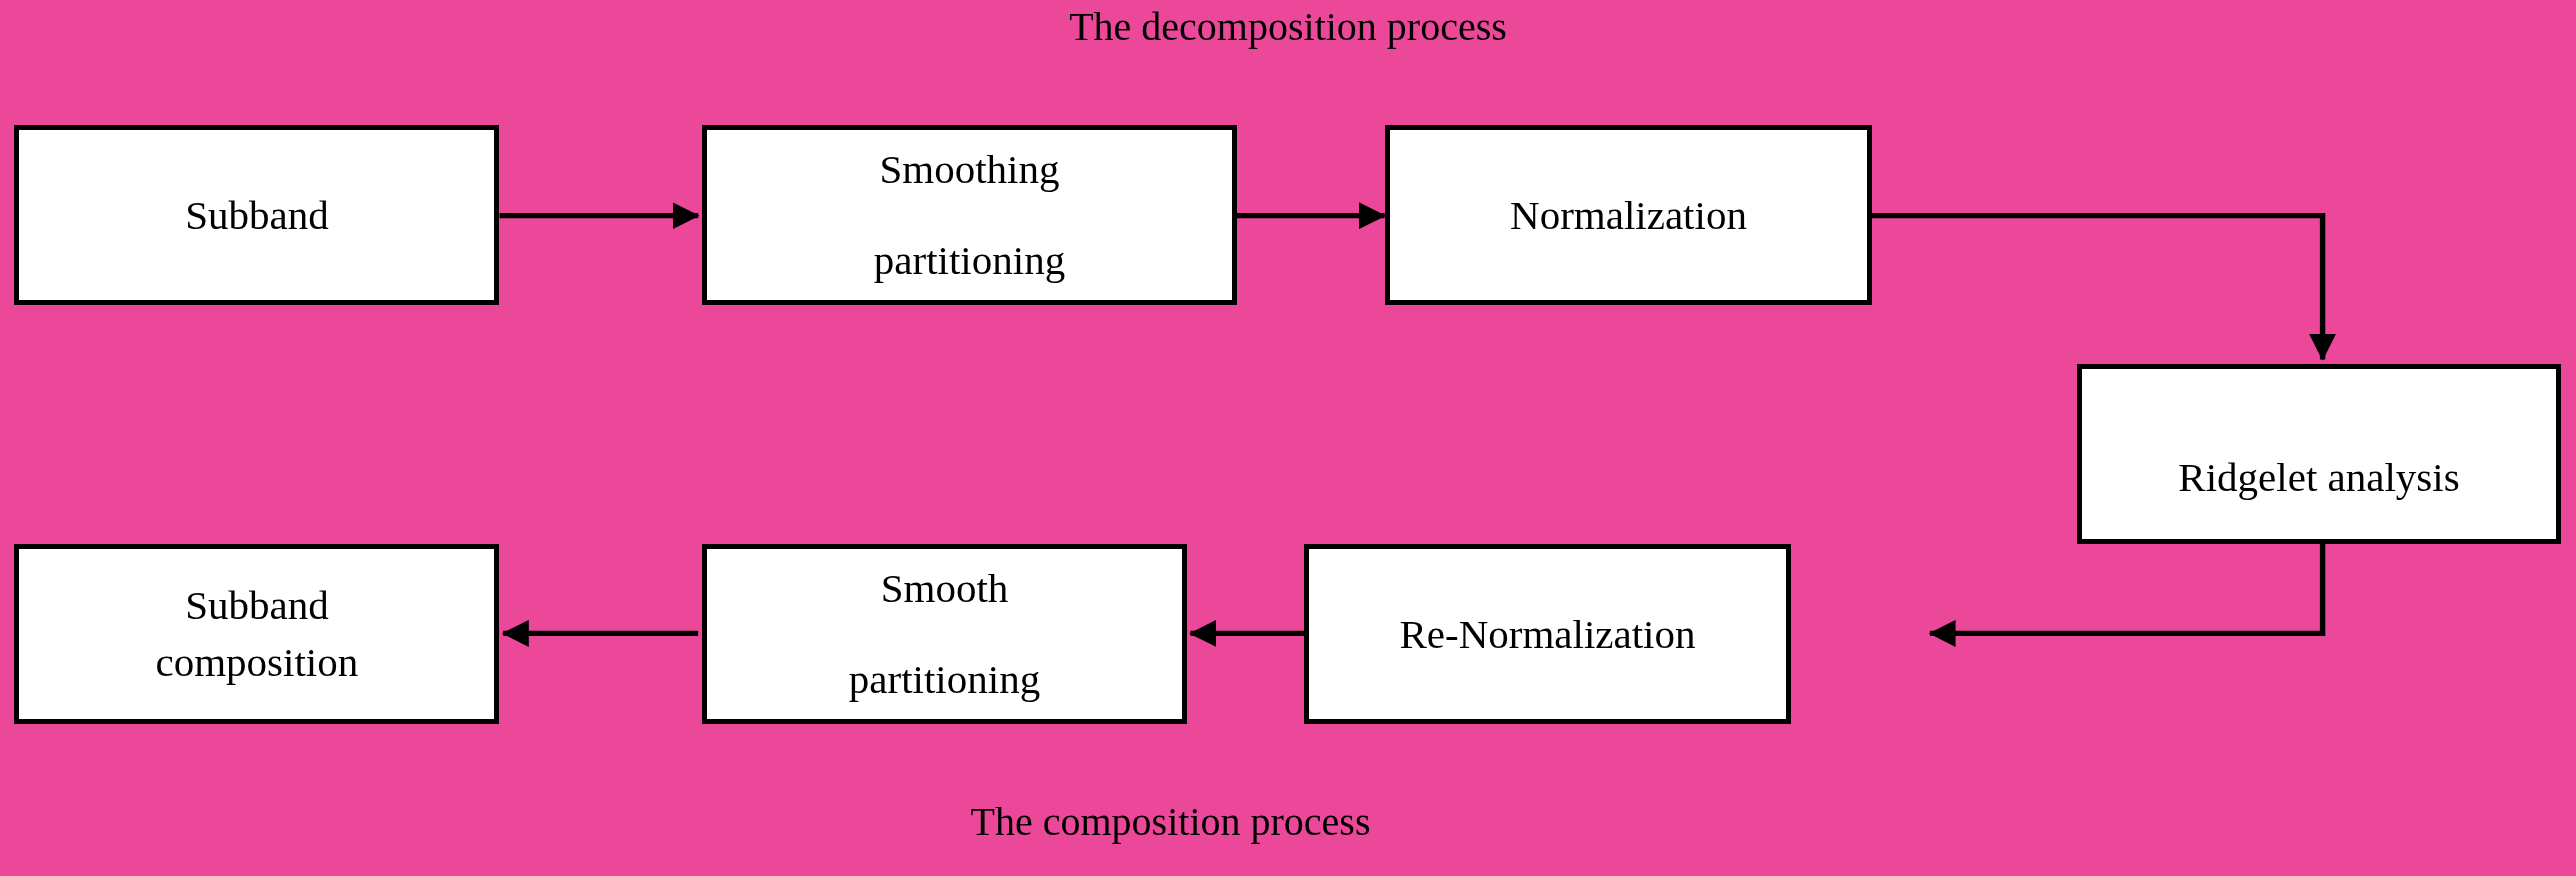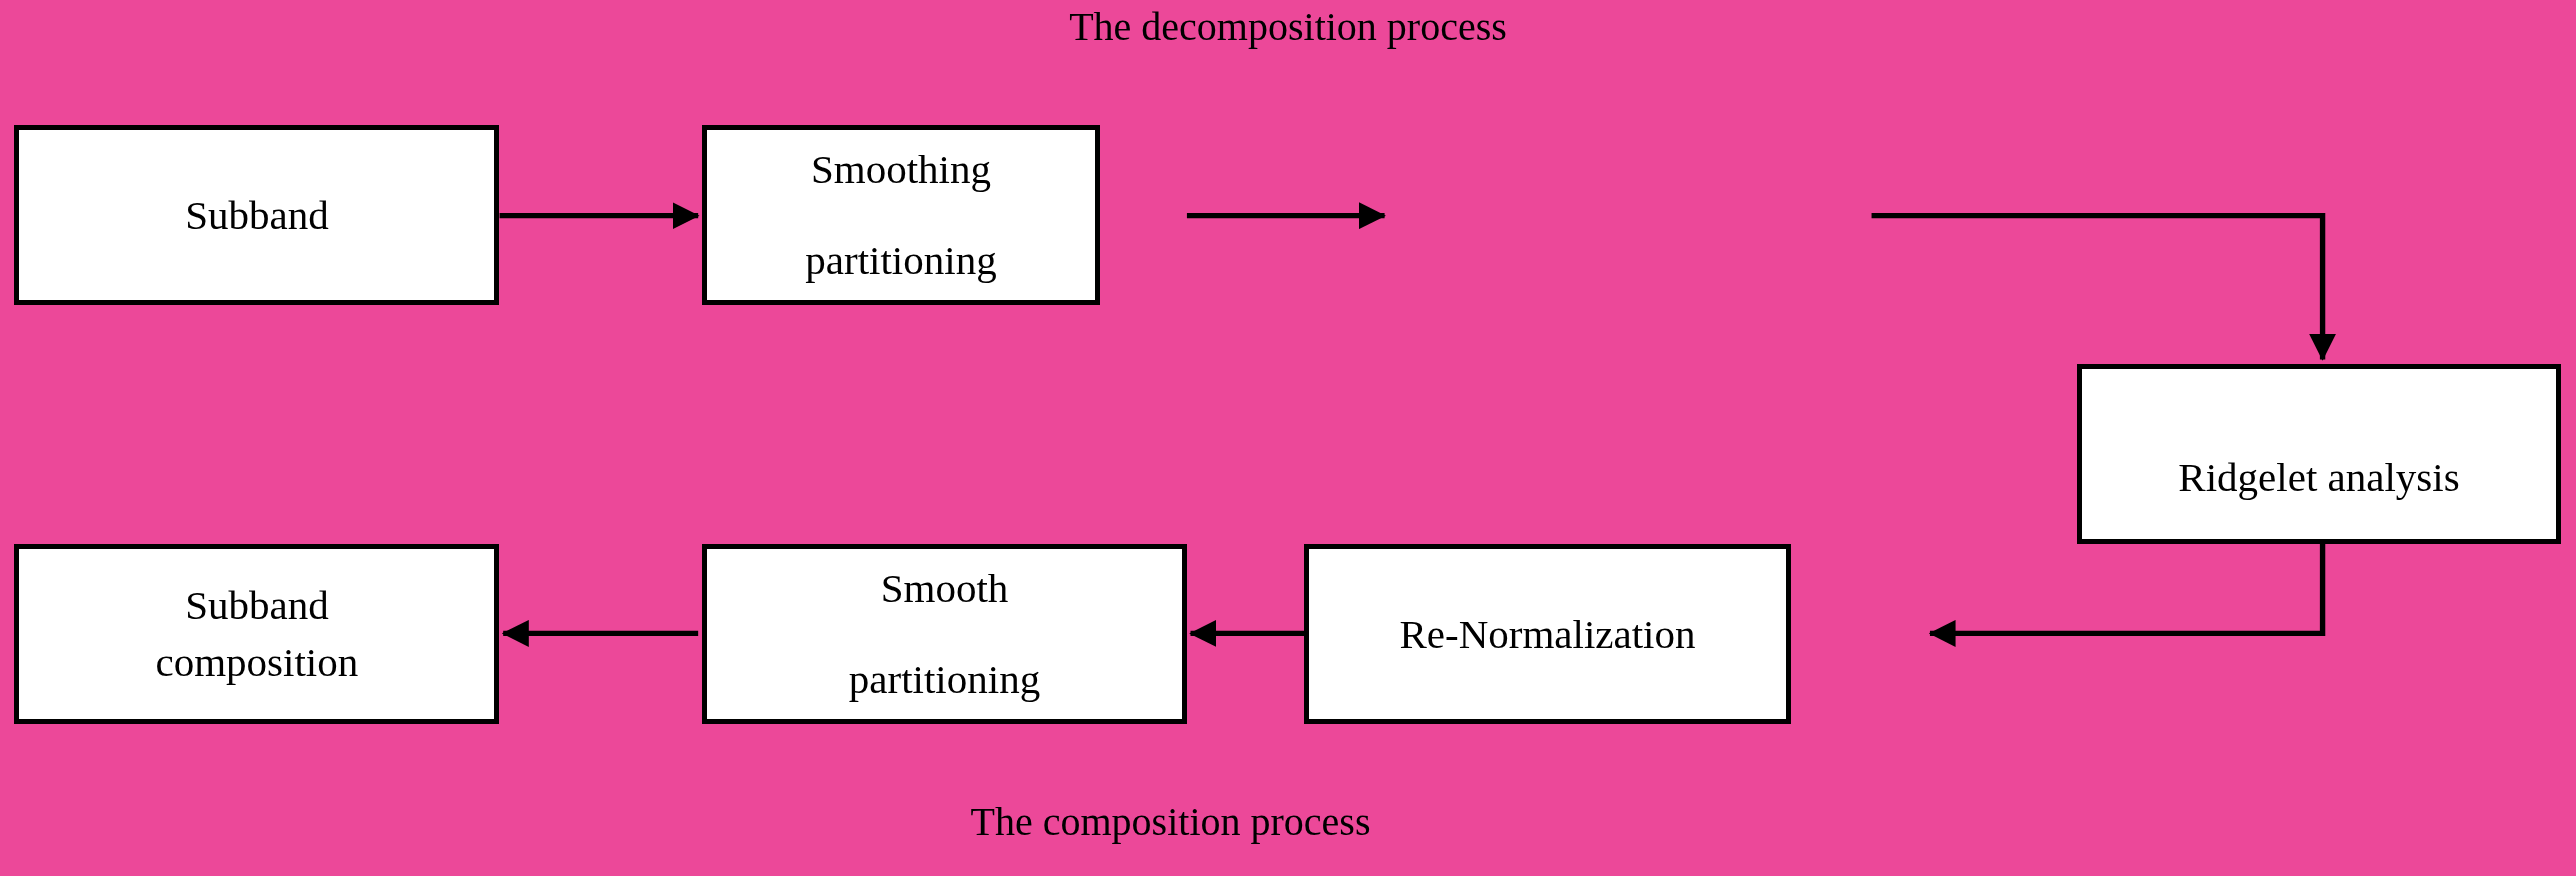--- a/index.html
+++ b/index.html
@@ -90,25 +90,28 @@
 
     <line x1="1541" y1="705" x2="1325" y2="705" stroke="#000000" stroke-width="6" marker-end="url(#ar-right)"></line>
 
     <line x1="777" y1="705" x2="560" y2="705" stroke="#000000" stroke-width="6" marker-end="url(#ar-right)"></line>
   </svg>
 
   <div class="node tight" style="left:14.4px; top:125px; width:485px; height:180px;">
     <span class="line">Subband</span>
   </div>
 
-  <div class="node airy" style="left:702px; top:125px; width:398px; height:180px;">
+  <div class="node airy" style="left:702px; top:125px; width:535px; height:180px;">
     <span class="line">Smoothing</span>
     <span class="line">partitioning</span>
   </div>
 
+  <div class="node" style="left:1385px; top:125px; width:487px; height:180px;">
+    <span class="line">Normalization</span>
+  </div>
 
   <div class="node low" style="left:2077px; top:364px; width:484px; height:180px;">
     <span class="line">Ridgelet analysis</span>
   </div>
 
   <div class="node" style="left:1304px; top:544px; width:487px; height:180px;">
     <span class="line">Re-Normalization</span>
   </div>
 
   <div class="node airy" style="left:702px; top:544px; width:485px; height:180px;text-align:center;">

